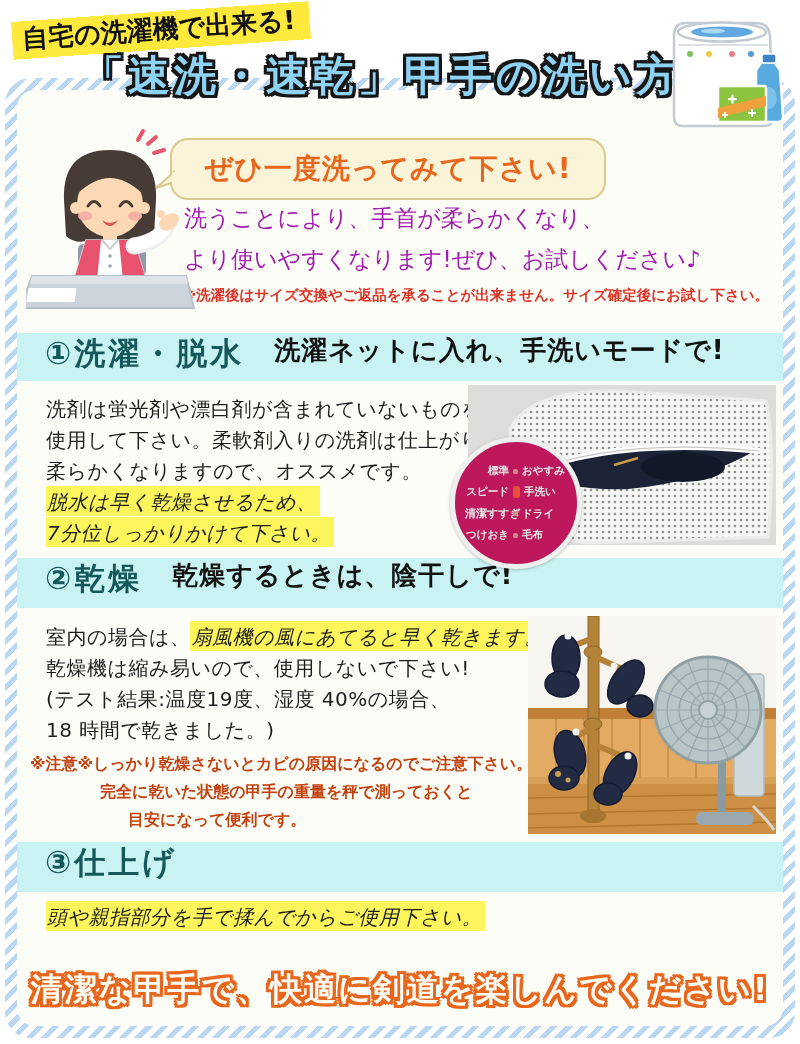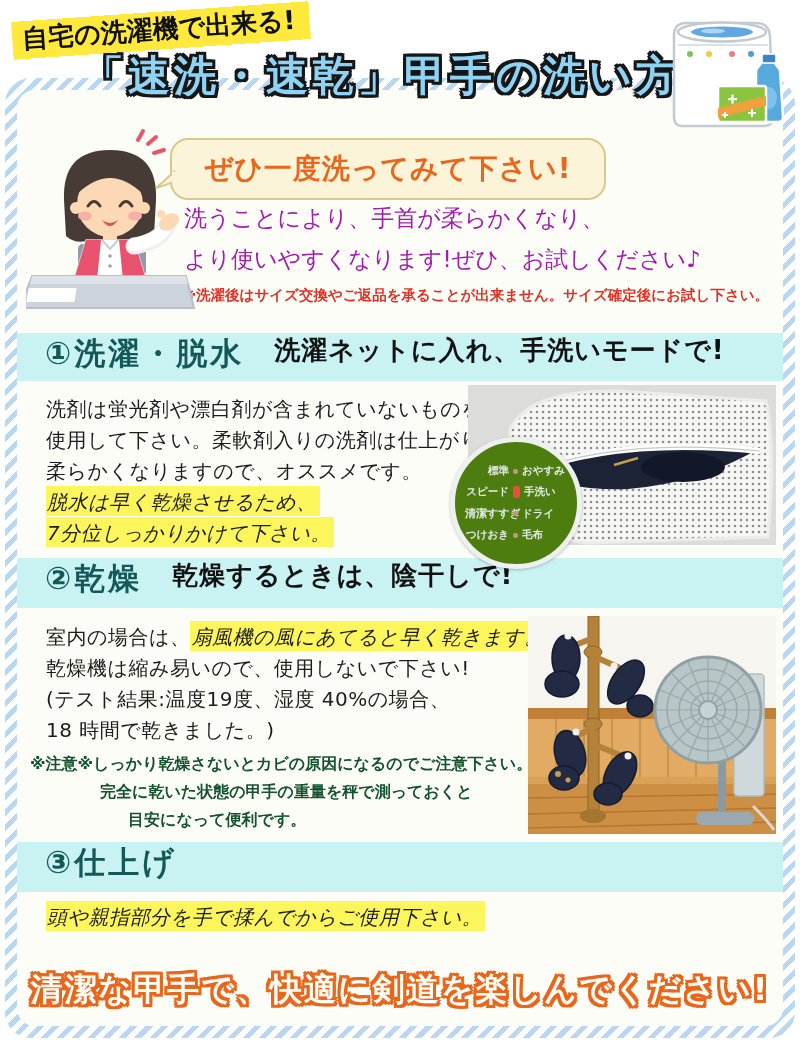--- a/index.html
+++ b/index.html
@@ -42,28 +42,28 @@
   .sec-sub{font-size:26px;font-weight:800;color:#121212;margin-left:30px;letter-spacing:1px;white-space:nowrap;}
   #sec1-bar{top:333px;} #sec2-bar{top:558px;height:50px;} #sec3-bar{top:842px;height:50px;}
 
   .body-text{position:absolute;z-index:3;font-size:20px;line-height:31px;color:#1c1c1c;letter-spacing:0.5px;}
   #sec1-body{left:46px;top:394px;}
   #sec2-body{left:46px;top:622px;}
   #sec3-body{left:46px;top:902px;}
   .hl{background:#fcf65c;padding:4px 3px 2px 1px;font-style:italic;}
 
   .note-block{position:absolute;left:30px;top:750px;z-index:4;font-size:16px;line-height:28px;
-              font-weight:700;color:#14532d;}
+              font-weight:700;color:#c2410c;}
   .note-block .ind1{padding-left:70px;} .note-block .ind2{padding-left:98px;}
 
   
   .photo1{position:absolute;left:468px;top:385px;z-index:3;}
   
   .dial{position:absolute;left:450px;top:437px;width:132px;height:132px;border-radius:50%;z-index:4;
-        background:#4d7c0f;border:5px solid #eef0ee;box-sizing:border-box;box-shadow:0 1px 3px rgba(0,0,0,.25);
+        background:#be185d;border:5px solid #eef0ee;box-sizing:border-box;box-shadow:0 1px 3px rgba(0,0,0,.25);
         display:flex;flex-direction:column;justify-content:center;gap:7px;padding-left:10px;}
   .dial-row{display:flex;align-items:center;gap:4px;font-size:10.5px;color:#e3eae8;font-weight:700;white-space:nowrap;}
   .dial-row .dl{width:44px;text-align:right;}
   .dial-row .ind{width:5px;height:5px;border-radius:2px;background:#c9908e;flex:0 0 auto;}
   .dial-row .ind.on{width:7px;height:12px;border-radius:3px;background:#e8503c;}
 
   
   .photo2{position:absolute;left:528px;top:616px;z-index:3;}
 
   .footer-msg{position:absolute;left:0;right:0;top:968px;z-index:4;text-align:center;

